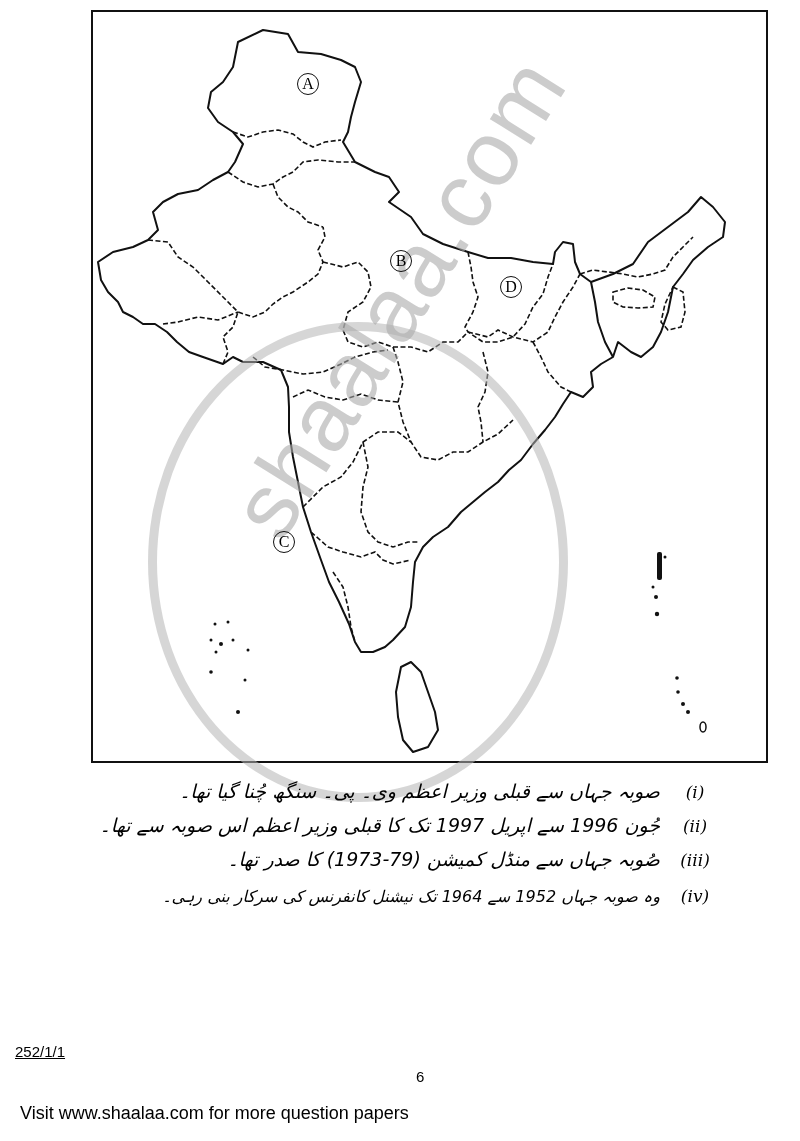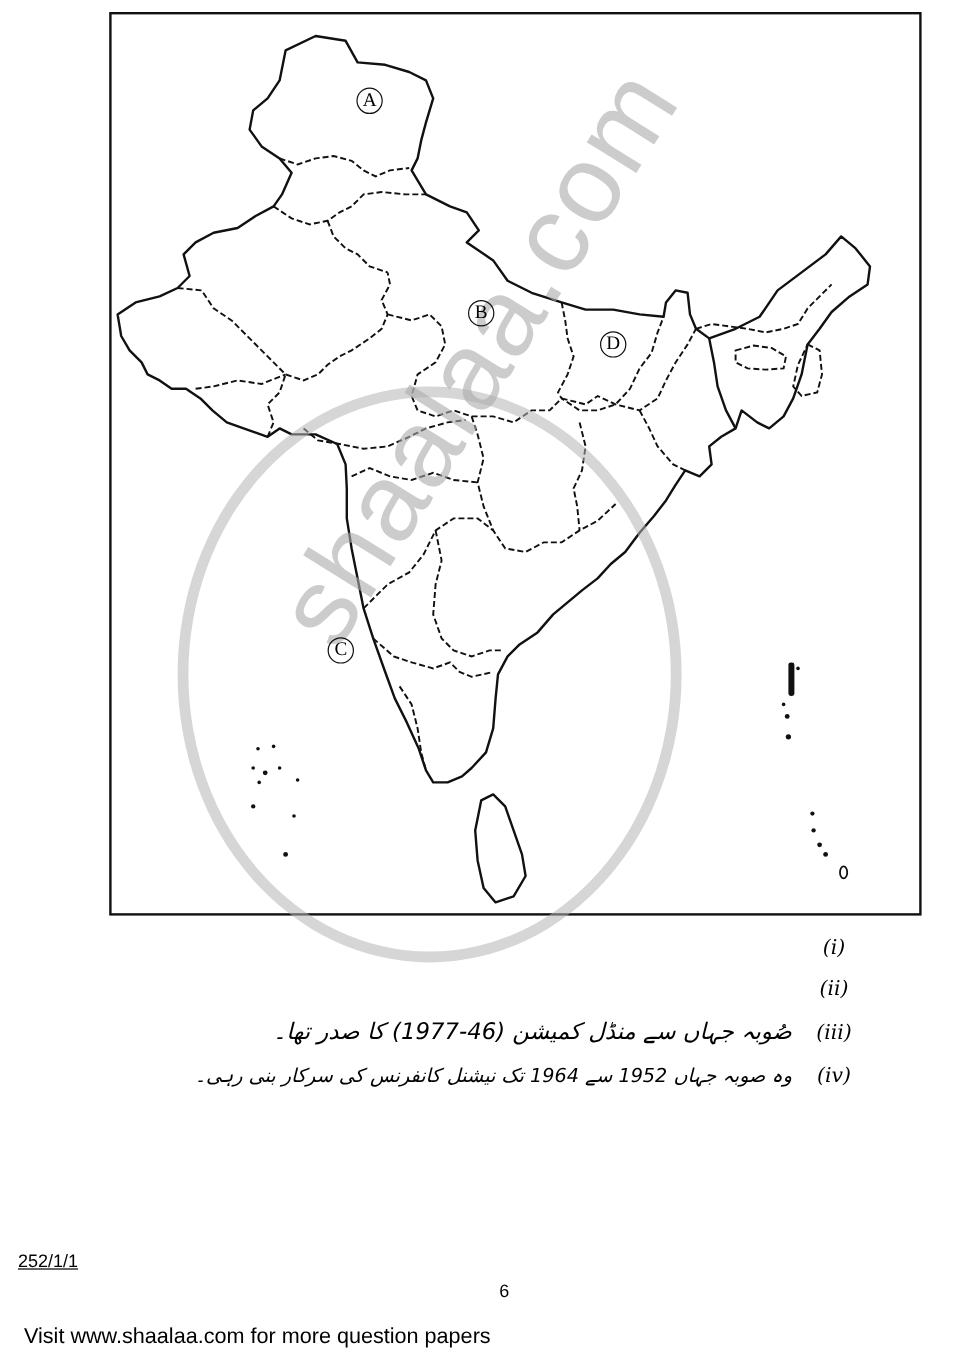--- a/index.html
+++ b/index.html
@@ -110,27 +110,29 @@
 <div class="watermark-text">shaalaa.com</div>
 
 <div class="label-circle" style="left:297px; top:73px;">A</div>
 <div class="label-circle" style="left:390px; top:250px;">B</div>
 <div class="label-circle" style="left:273px; top:531px;">C</div>
 <div class="label-circle" style="left:500px; top:276px;">D</div>
 
 <div class="questions">
   <div class="q-row">
     <span class="q-num">(i)</span>
+    <span class="q-text">صوبہ جہاں سے قبلی وزیر اعظم وی۔ پی۔ سنگھ چُنا گیا تھا۔</span>
   </div>
   <div class="q-row">
     <span class="q-num">(ii)</span>
+    <span class="q-text">جُون 1996 سے اپریل 1997 تک کا قبلی وزیر اعظم اس صوبہ سے تھا۔</span>
   </div>
   <div class="q-row">
     <span class="q-num">(iii)</span>
-    <span class="q-text">صُوبہ جہاں سے منڈل کمیشن (46-1977) کا صدر تھا۔</span>
+    <span class="q-text">صُوبہ جہاں سے منڈل کمیشن (79-1973) کا صدر تھا۔</span>
   </div>
   <div class="q-row q4">
     <span class="q-num">(iv)</span>
     <span class="q-text">وہ صوبہ جہاں 1952 سے 1964 تک نیشنل کانفرنس کی سرکار بنی رہی۔</span>
   </div>
 </div>
 
 <div class="footer-page">6</div>
 <div class="footer-code">252/1/1</div>
 <div class="footer-visit">Visit www.shaalaa.com for more question papers</div>

